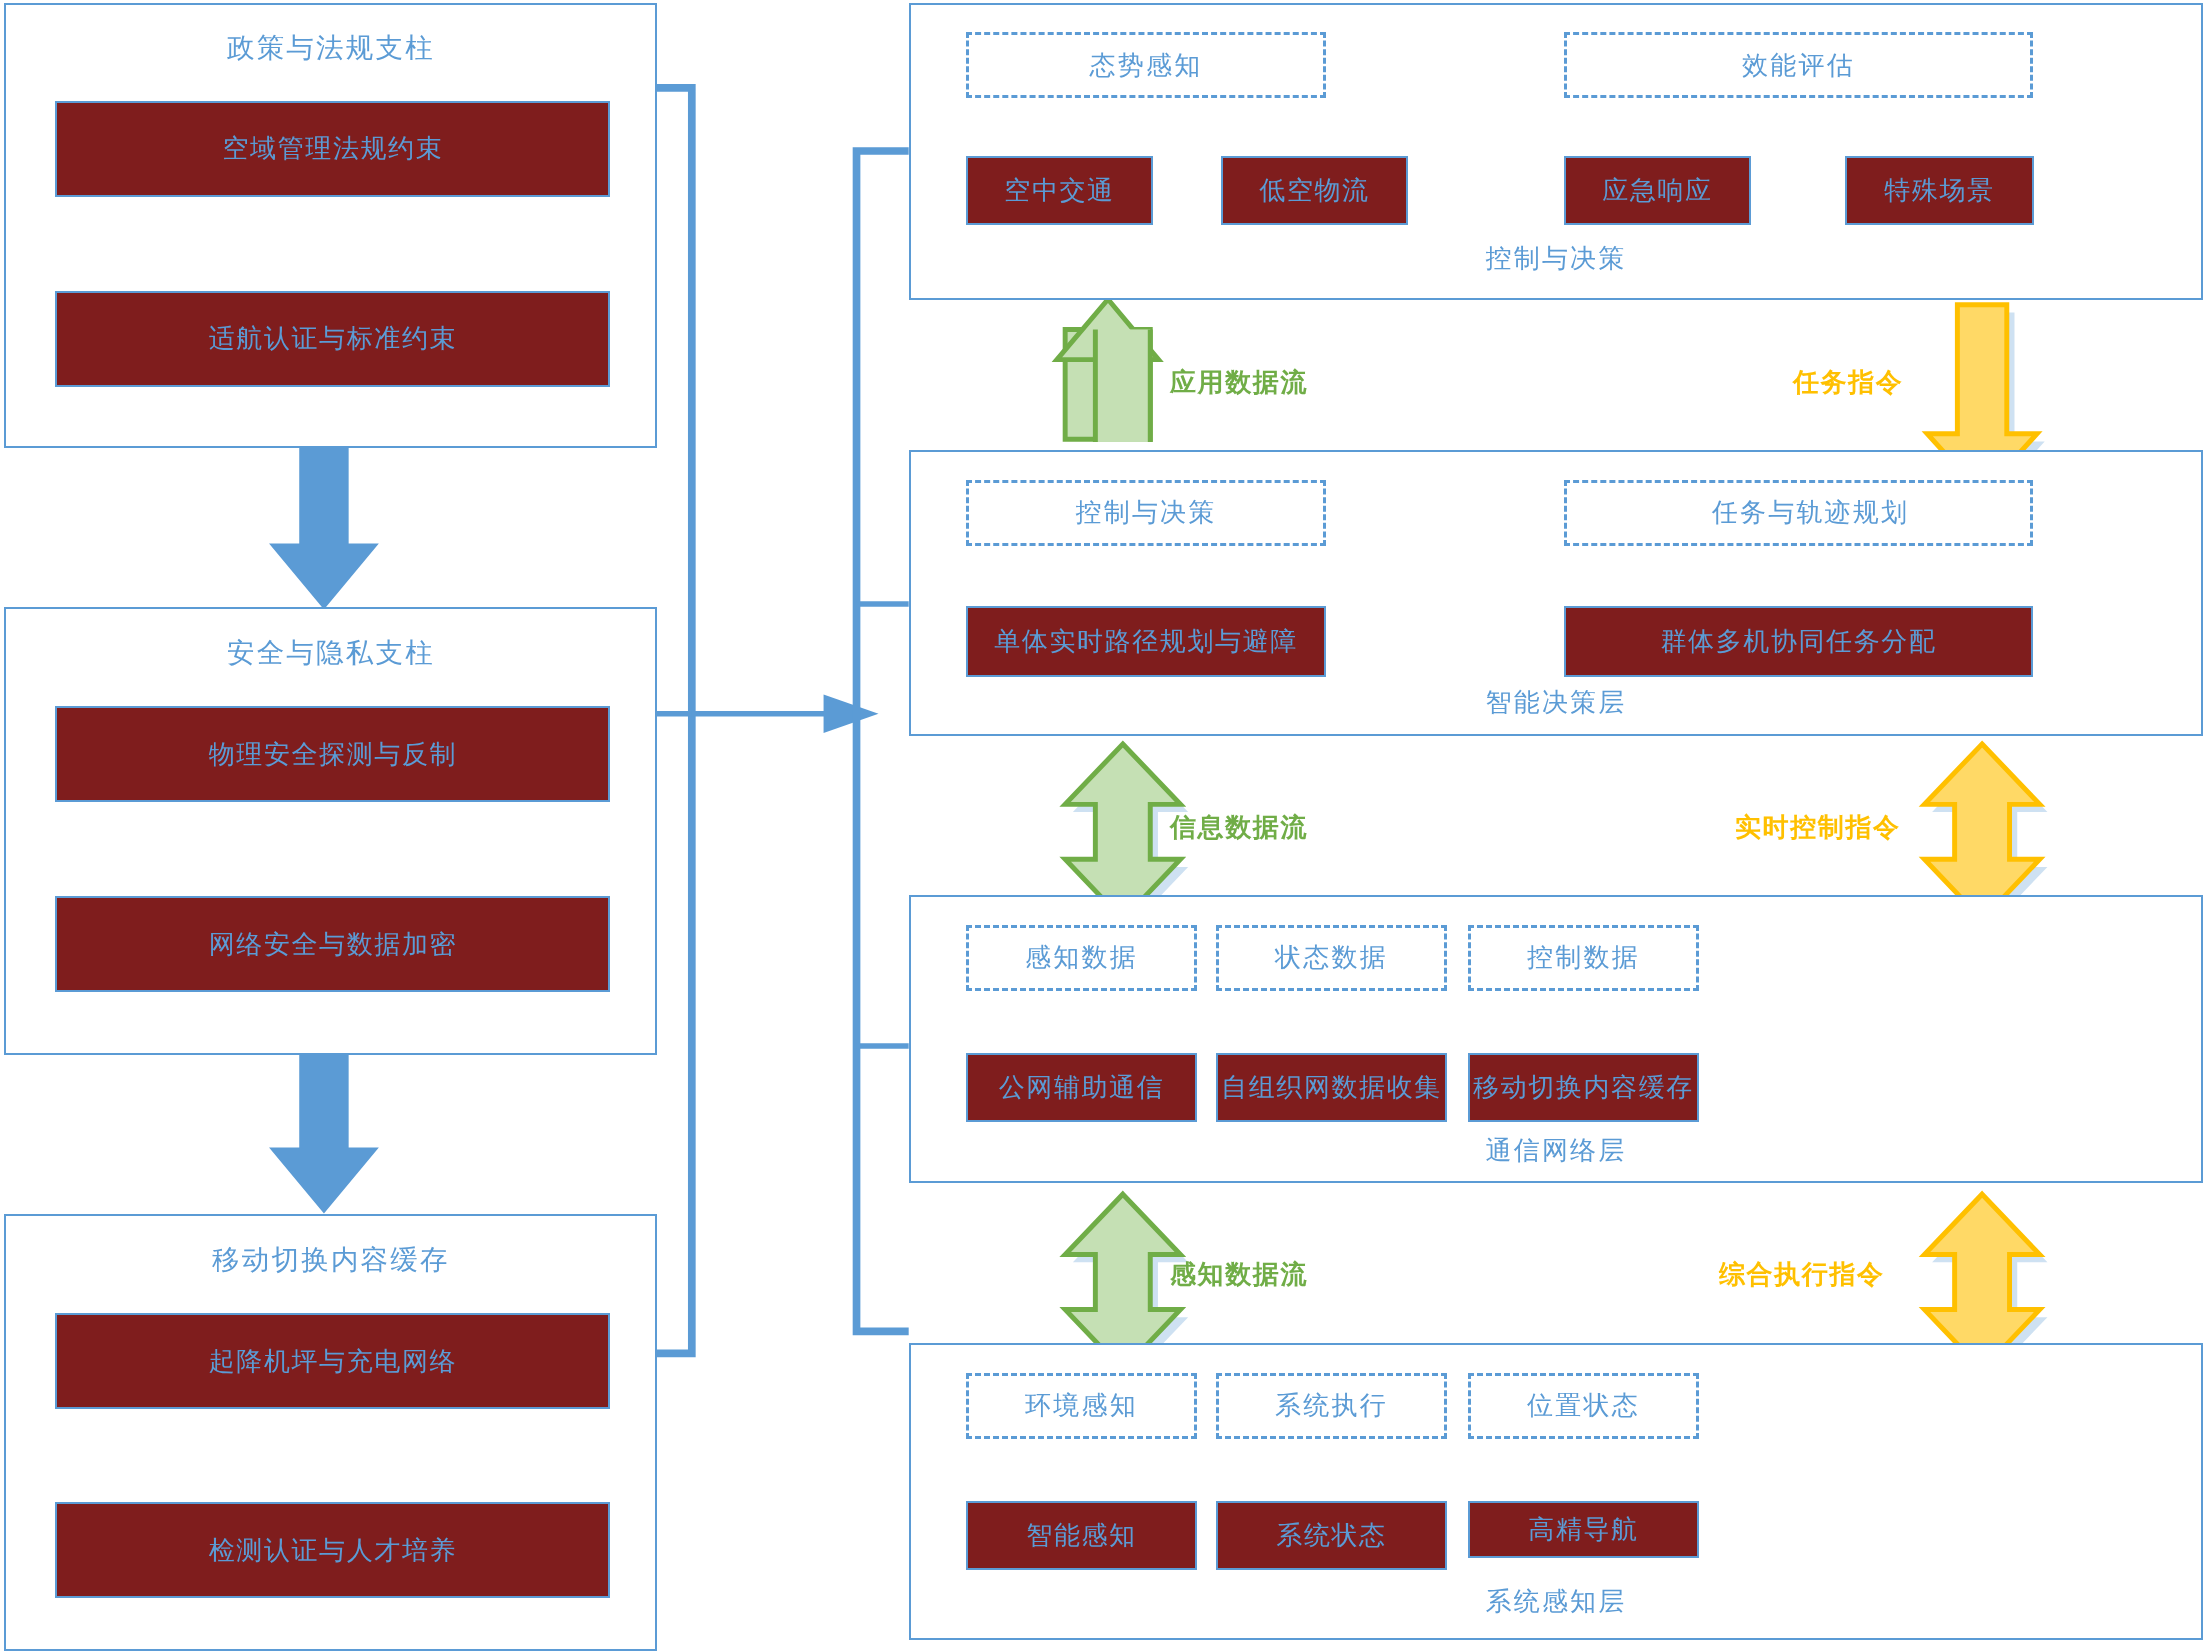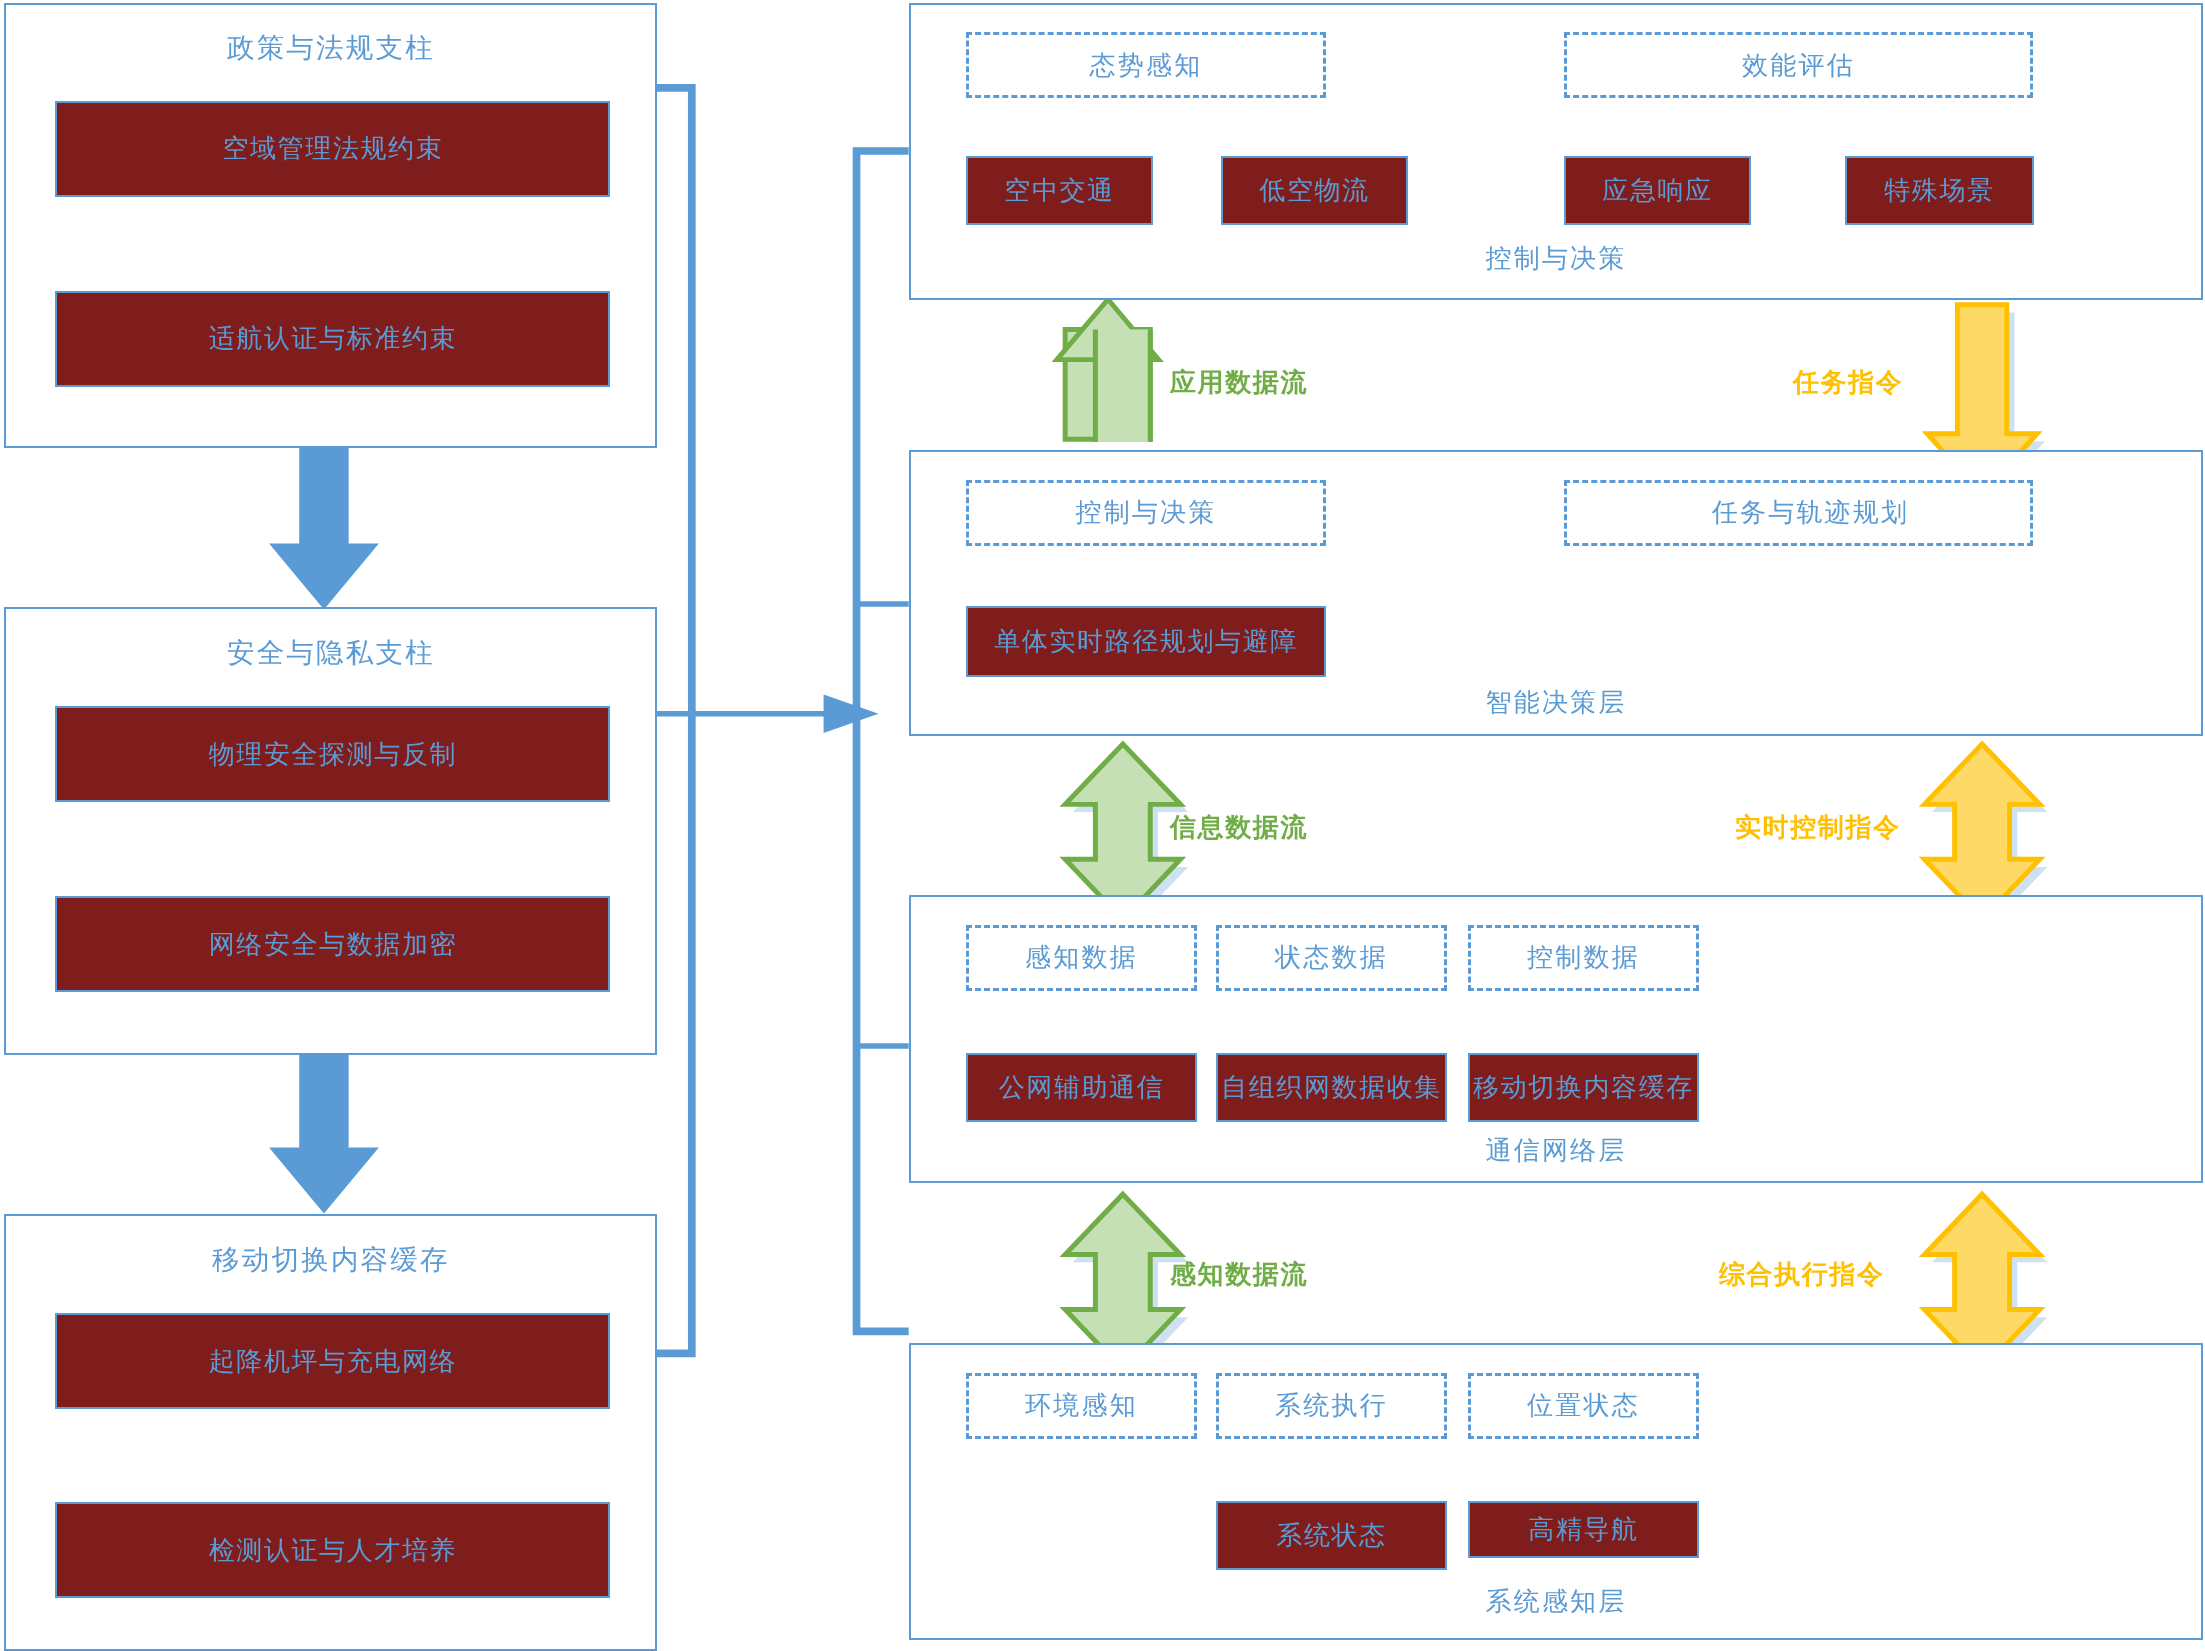--- a/index.html
+++ b/index.html
@@ -162,20 +162,21 @@
     <div class="subbox" style="left:934px;top:151px;width:189px;height:69px;">特殊场景</div>
 
     <div class="layer-label" style="left:0;right:0;top:236px;">控制与决策</div>
   </div>
 
   <div class="panel" style="left:909px;top:450px;width:1294px;height:286px;">
     <div class="dashbox" style="left:55px;top:27.5px;width:360px;height:66px;">控制与决策</div>
     <div class="dashbox" style="left:653px;top:27.5px;width:469px;height:66px;padding-left:24px;">任务与轨迹规划</div>
 
     <div class="subbox" style="left:55px;top:154px;width:360px;height:71px;">单体实时路径规划与避障</div>
+    <div class="subbox" style="left:653px;top:154px;width:469px;height:71px;">群体多机协同任务分配</div>
 
     <div class="layer-label" style="left:0;right:0;top:233px;">智能决策层</div>
   </div>
 
   <div class="panel" style="left:909px;top:895px;width:1294px;height:288px;">
     <div class="dashbox" style="left:55px;top:27.5px;width:231px;height:66px;">感知数据</div>
     <div class="dashbox" style="left:305px;top:27.5px;width:231px;height:66px;">状态数据</div>
     <div class="dashbox" style="left:557px;top:27.5px;width:231px;height:66px;">控制数据</div>
 
     <div class="subbox" style="left:55px;top:156px;width:231px;height:69px;">公网辅助通信</div>
@@ -183,20 +184,21 @@
     <div class="subbox" style="left:557px;top:156px;width:231px;height:69px;">移动切换内容缓存</div>
 
     <div class="layer-label" style="left:0;right:0;top:236px;">通信网络层</div>
   </div>
 
   <div class="panel" style="left:909px;top:1343px;width:1294px;height:297px;">
     <div class="dashbox" style="left:55px;top:27.5px;width:231px;height:66px;">环境感知</div>
     <div class="dashbox" style="left:305px;top:27.5px;width:231px;height:66px;">系统执行</div>
     <div class="dashbox" style="left:557px;top:27.5px;width:231px;height:66px;">位置状态</div>
 
+    <div class="subbox" style="left:55px;top:156px;width:231px;height:69px;">智能感知</div>
     <div class="subbox" style="left:305px;top:156px;width:231px;height:69px;">系统状态</div>
     <div class="subbox" style="left:557px;top:156px;width:231px;height:57px;">高精导航</div>
 
     <div class="layer-label" style="left:0;right:0;top:239px;">系统感知层</div>
   </div>
 
   <div class="flow-label flow-green" style="left:1170px;top:365px;">应用数据流</div>
   <div class="flow-label flow-yellow" style="left:1793px;top:365px;text-align:center;">任务指令</div>
 
   <div class="flow-label flow-green" style="left:1170px;top:810px;">信息数据流</div>

